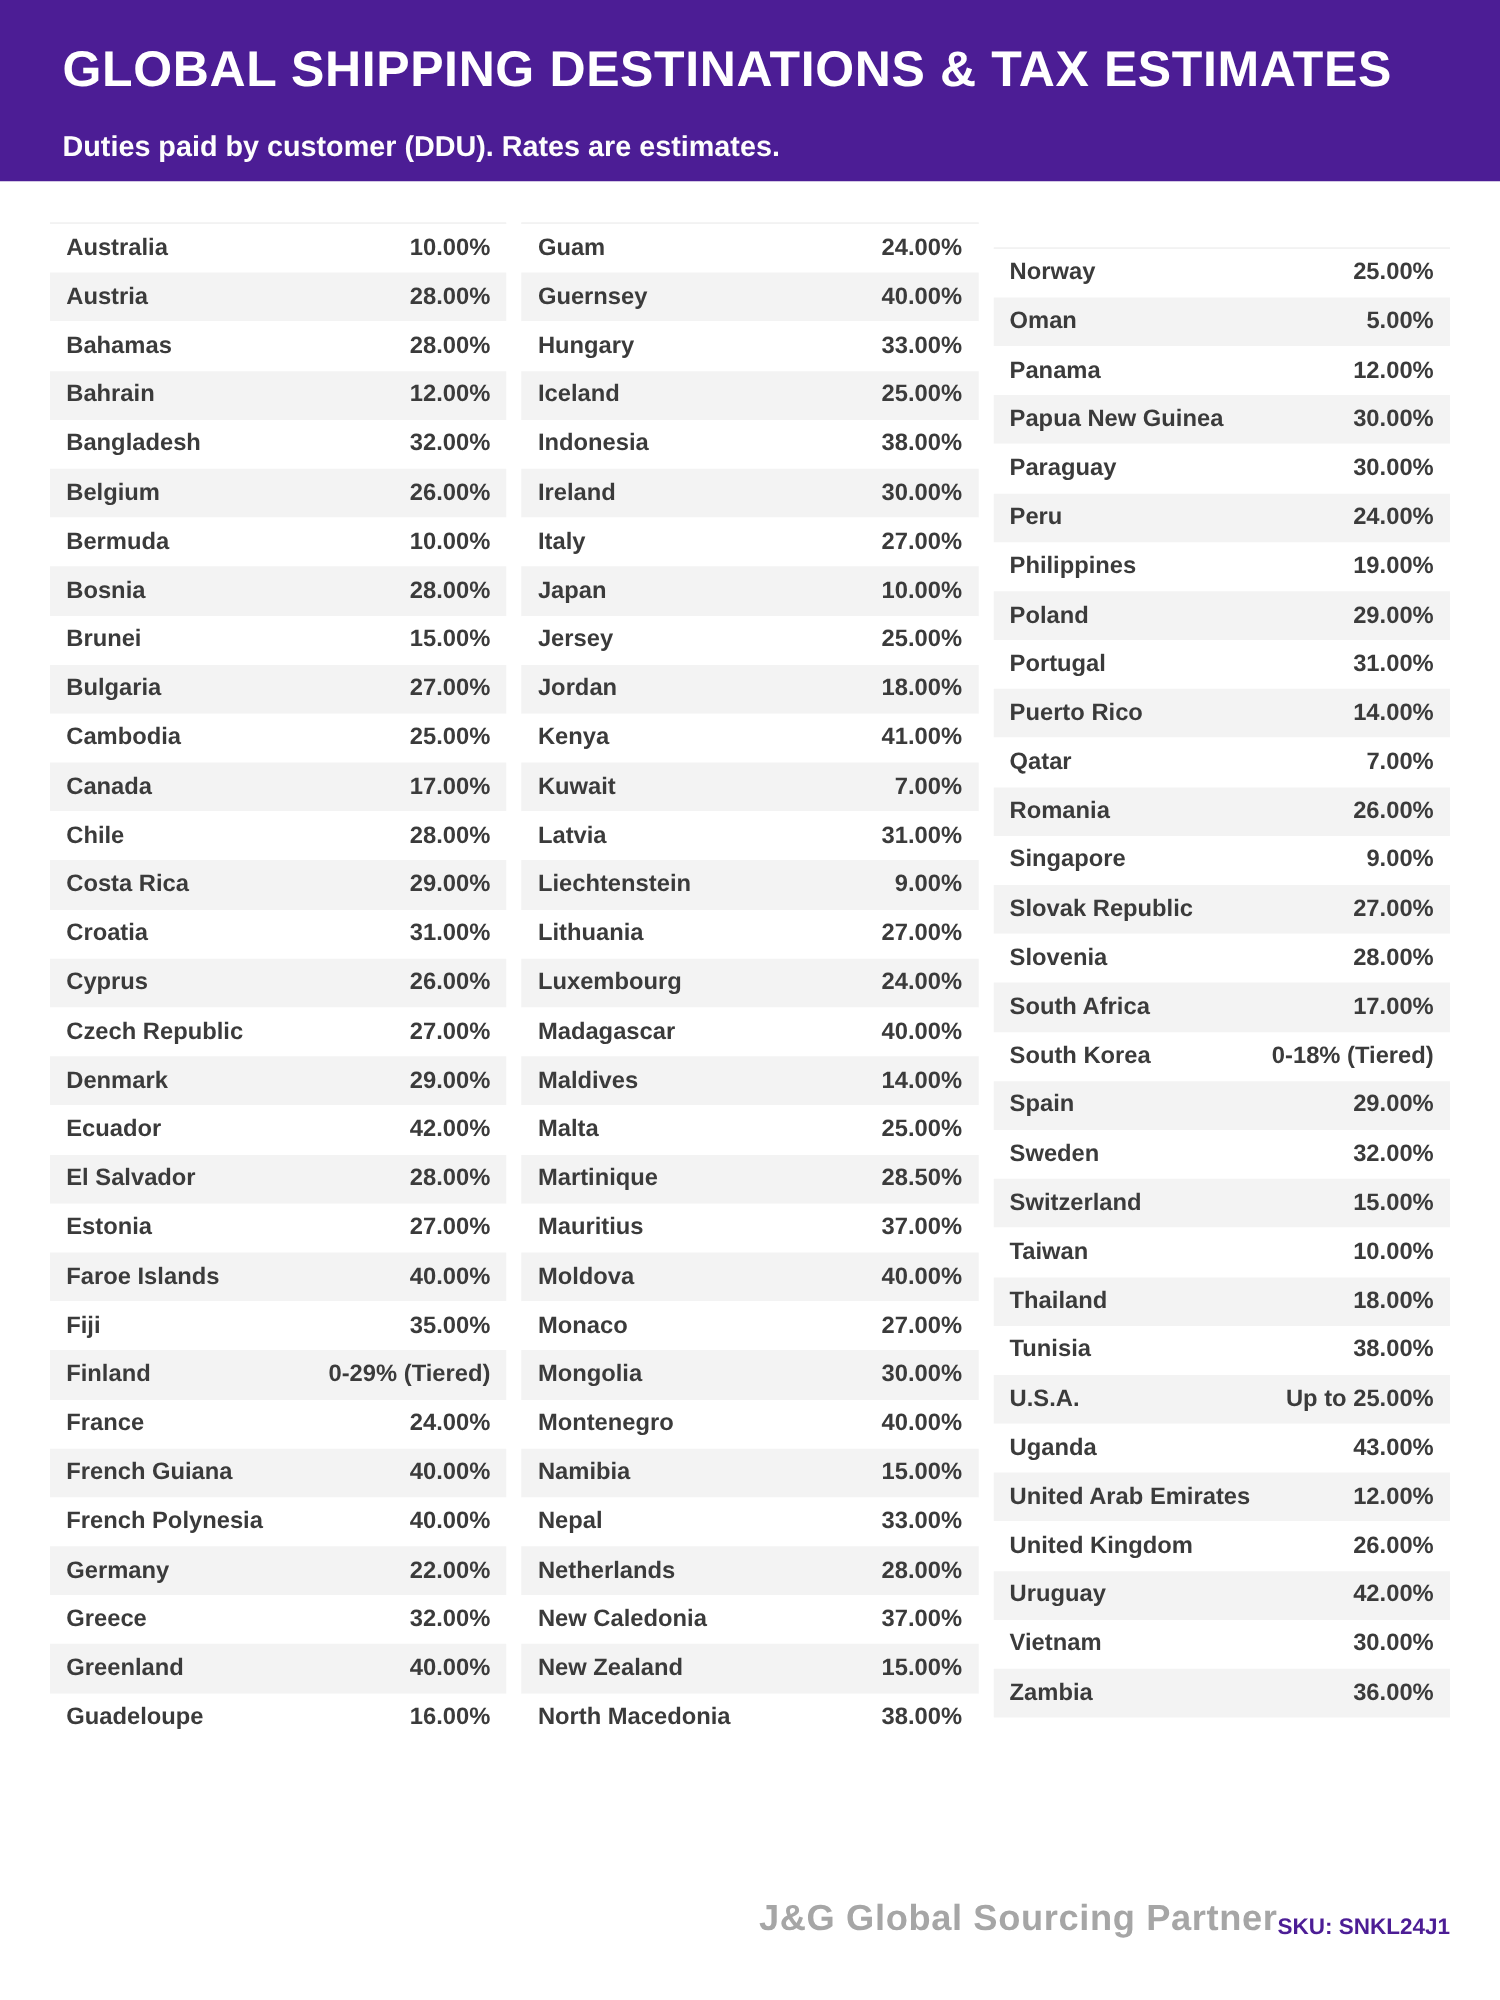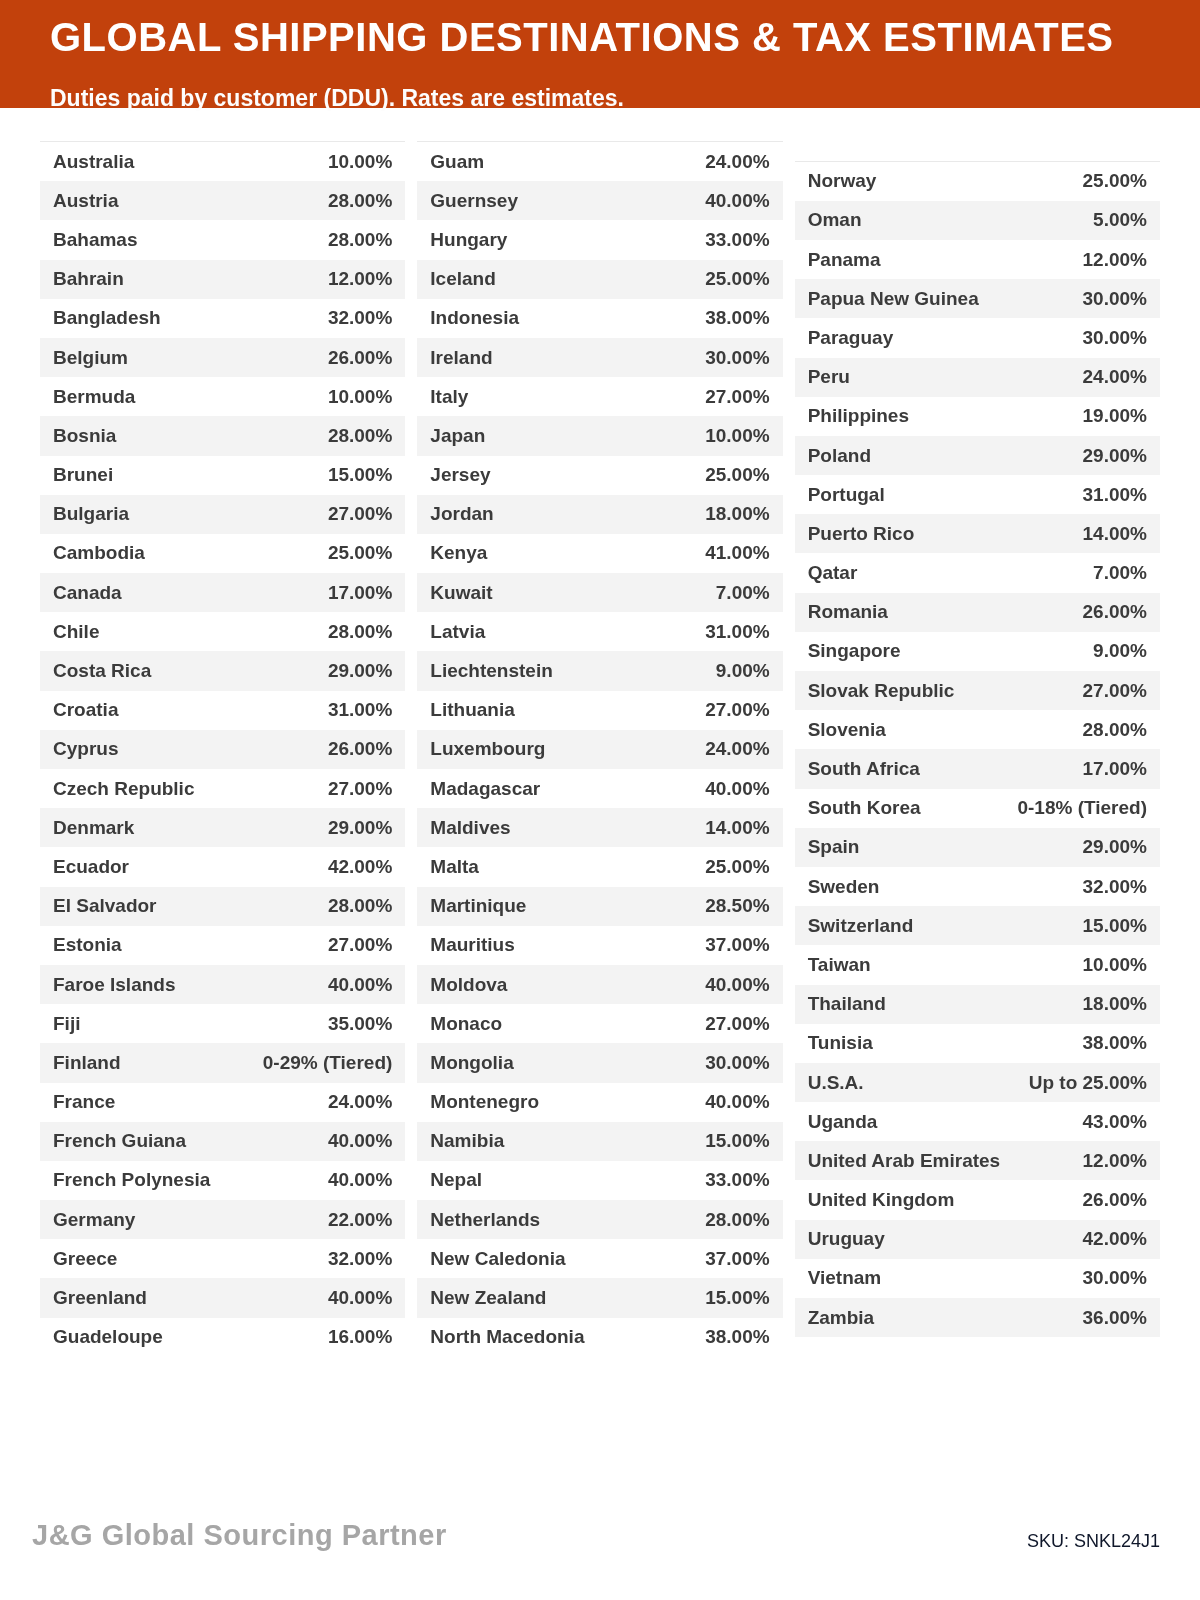--- a/index.html
+++ b/index.html
@@ -5,24 +5,24 @@
   * { margin: 0; padding: 0; box-sizing: border-box; }
   html, body { width: 1200px; }
   body {
     height: 1600px;
     background: #ffffff;
     font-family: "Liberation Sans", sans-serif;
     position: relative;
     overflow: hidden;
   }
   .header {
-    background: #c2410c;
+    background: #4c1d95;
     color: #ffffff;
-    padding: 15px 50px 30px 50px;
-    height: 108px;
+    padding: 34px 50px 30px 50px;
+    height: 145px;
   }
   .header h1 {
     font-size: 40px;
     font-weight: 800;
     letter-spacing: 0.5px;
     white-space: nowrap;
   }
   .header p {
     font-size: 23px;
     font-weight: 600;
@@ -48,37 +48,37 @@
     font-size: 19px;
     font-weight: 700;
     color: #3b3b3b;
     background: #ffffff;
   }
   .row:nth-child(even) { background: #f3f3f3; }
   .row .country { white-space: nowrap; }
   .row .rate { white-space: nowrap; text-align: right; }
   .footer {
     position: absolute;
-    left: 32px;
+    left: 50px;
     right: 40px;
     bottom: 48px;
     display: flex;
-    justify-content: space-between;
+    justify-content: flex-end;
     align-items: flex-end;
   }
   .brand {
     font-size: 29px;
     font-weight: 800;
     color: #a6a6a6;
     letter-spacing: 0.5px;
   }
   .sku {
     font-size: 18px;
-    font-weight: 400;
-    color: #0f172a;
+    font-weight: 700;
+    color: #4c1d95;
   }
 </style>
 </head>
 <body>
 
 <header class="header">
   <h1>GLOBAL SHIPPING DESTINATIONS &amp; TAX ESTIMATES</h1>
   <p>Duties paid by customer (DDU). Rates are estimates.</p>
 </header>
 

